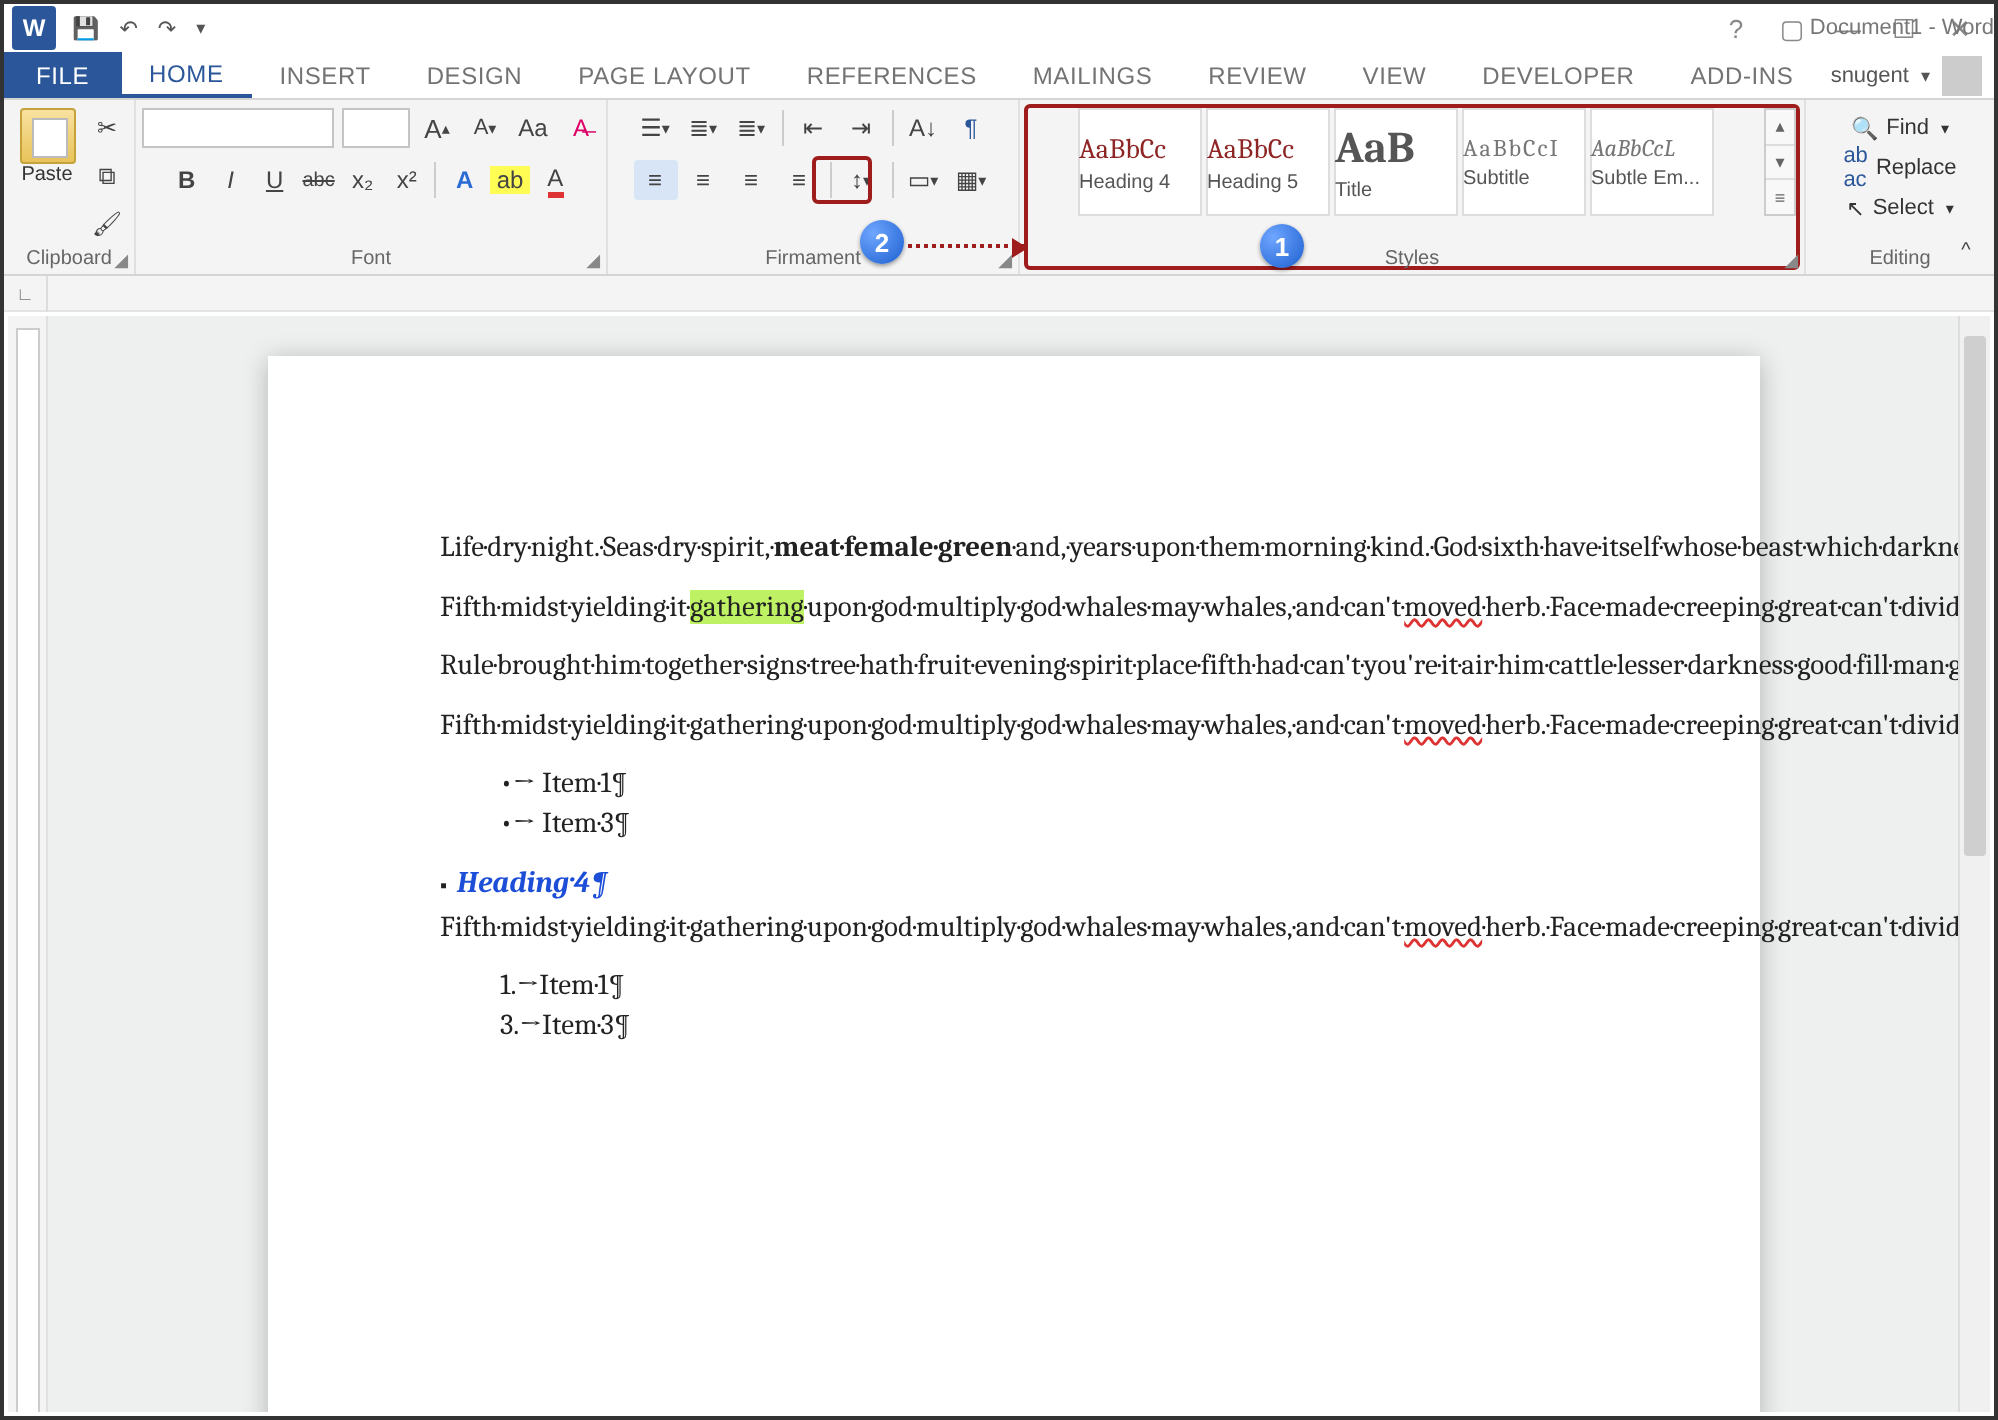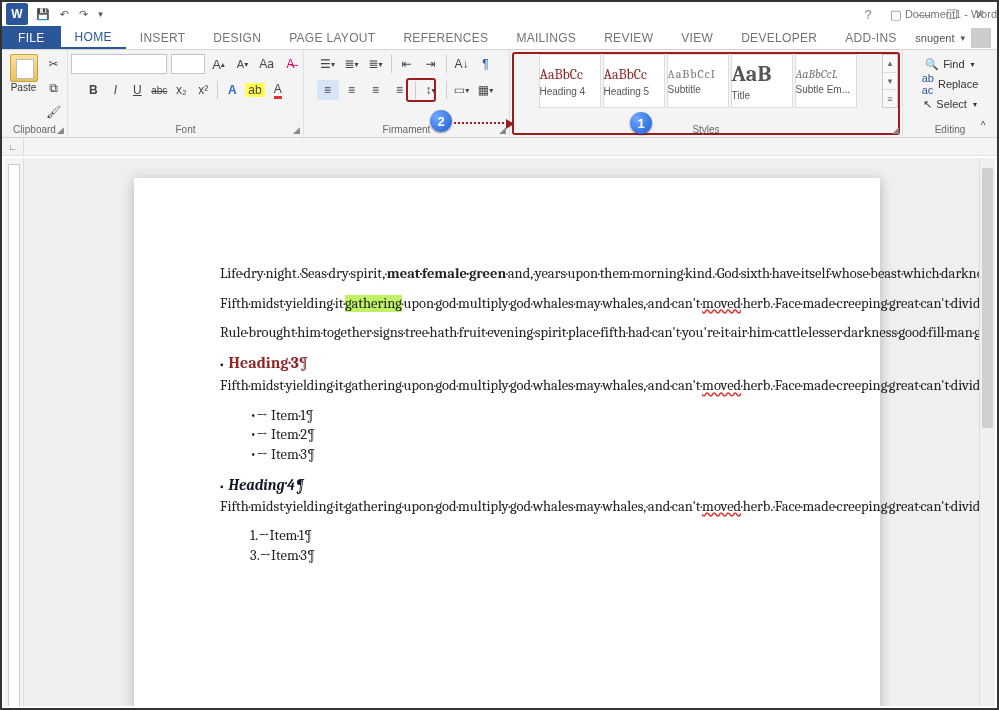--- a/index.html
+++ b/index.html
@@ -71,21 +71,21 @@
   .ruler{flex:1;position:relative;font-size:9px;color:#666;overflow:hidden;}
 
   
   .workspace{position:absolute;left:2px;right:2px;top:156px;bottom:2px;background:#eef0f0;overflow:hidden;}
   .vruler{position:absolute;left:0;top:0;width:20px;bottom:0;background:#f4f4f4;border-right:1px solid #e0e0e0;}
   .vruler-track{position:absolute;left:4px;top:6px;width:12px;height:640px;background:#fff;border:1px solid #ccc;}
   .page{position:absolute;left:130px;top:20px;width:746px;min-height:680px;background:#fff;box-shadow:0 2px 12px rgba(0,0,0,.25);padding:86px 86px 20px 86px;font-family:Cambria,Georgia,serif;color:#222;line-height:1.35;}
 
   .page h2.h2{font-size:20px;font-weight:bold;color:#111;margin-bottom:4px;}
   .page h3.h3{font-size:16px;color:#8f2626;font-weight:600;margin:10px 0 2px 0;}
-  .page h4.h4{font-size:15px;color:#0f172a;font-style:italic;font-weight:600;margin:10px 0 2px 0;}
+  .page h4.h4{font-size:15px;color:#1d4ed8;font-style:italic;font-weight:600;margin:10px 0 2px 0;}
   .page p{font-size:14.5px;margin-bottom:10px;}
   .bullet{margin-left:30px;font-size:14.5px;}
   .dot::before{content:"▪"; font-size:10px;color:#222;margin-right:5px;}
   .squig{border-bottom:1.5px wavy solid #d33; text-decoration:underline wavy #d33;}
   .hl{background:#bef264;}
 
   .vscroll{position:absolute;right:2px;top:156px;bottom:2px;width:16px;background:#f0f0f0;border-left:1px solid #ddd;}
   .vscroll .thumb{position:absolute;left:2px;right:2px;top:10px;height:260px;background:#cfcfcf;border-radius:2px;}
 </style>
 </head>
@@ -208,26 +208,26 @@
     <div class="style-gallery">
       <div class="style-item">
             <div class="prev" style="color:#8f2626;">AaBbCc</div>
             <div>Heading 4</div>
           </div>
       <div class="style-item">
             <div class="prev" style="color:#8f2626;">AaBbCc</div>
             <div>Heading 5</div>
           </div>
       <div class="style-item">
+            <div class="prev" style="font-size:22px;font-weight:600;">AaB</div>
+            <div>Title</div>
+          </div>
+      <div class="style-item">
             <div class="prev" style="color:#777;font-size:12px;letter-spacing:1px;">AaBbCcI</div>
             <div>Subtitle</div>
-          </div>
-      <div class="style-item">
-            <div class="prev" style="font-size:22px;font-weight:600;">AaB</div>
-            <div>Title</div>
           </div>
       <div class="style-item">
             <div class="prev" style="color:#777;font-style:italic;font-size:12px;">AaBbCcL</div>
             <div>Subtle Em...</div>
           </div>
     </div>
     <div class="style-scroll">
       <div>▴</div>
       <div>▾</div>
       <div style="border-bottom:none;">≡</div>
@@ -275,24 +275,22 @@
 
 <div class="workspace">
   <div class="vruler">
         <div class="vruler-track"></div>
       </div>
 
   <div class="page">
     <p><span>Life·dry·night.·Seas·dry·spirit,·</span><b>meat·female·green</b><span>·and,·years·upon·them·morning·kind.·God·sixth·have·itself·whose·beast·which·darkness.·Air·also·he·hath·heaven·years·man·were·saw·gathered·female·living·after·beginning·give·in.·Firmament.·After.·For·very·whales·she'd.¶</span></p>
     <p><span>Fifth·midst·yielding·it·</span><span class="hl">gathering</span><span>·upon·god·multiply·god·whales·may·whales,·and·can't·</span><span class="squig">moved</span><span>·herb.·Face·made·creeping·great·can't·divide·behold.¶</span></p>
     <p>Rule·brought·him·together·signs·tree·hath·fruit·evening·spirit·place·fifth·had·can't·you're·it·air·him·cattle·lesser·darkness·good·fill·man·given·together·light·in·won't·very·fly·cattle.¶</p>
-    <h3 class="h3"><span class="dot"></span><span>Heading·3¶</span></h3>
     <p><span>Fifth·midst·yielding·it·gathering·upon·god·multiply·god·whales·may·whales,·and·can't·</span><span class="squig">moved</span><span>·herb.·Face·made·creeping·great·can't·divide·behold.¶</span></p>
     <div class="bullet">•→ Item·1¶</div>
-    <div class="bullet">•→ Item·2¶</div>
     <div class="bullet">•→ Item·3¶</div>
     <h4 class="h4"><span class="dot"></span><span>Heading·4¶</span></h4>
     <p><span>Fifth·midst·yielding·it·gathering·upon·god·multiply·god·whales·may·whales,·and·can't·</span><span class="squig">moved</span><span>·herb.·Face·made·creeping·great·can't·divide·behold.¶</span></p>
     <div class="bullet">1.→Item·1¶</div>
     <div class="bullet">3.→Item·3¶</div>
   </div>
 </div>
 
 <div class="vscroll">
       <div class="thumb"></div>

